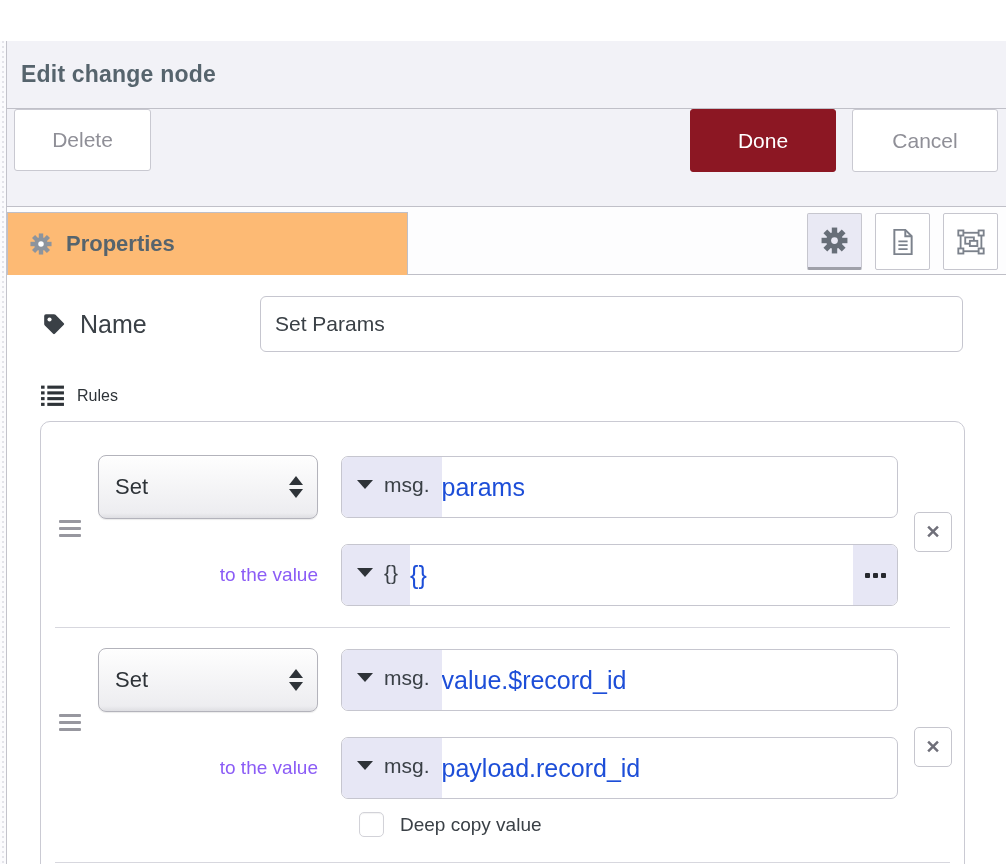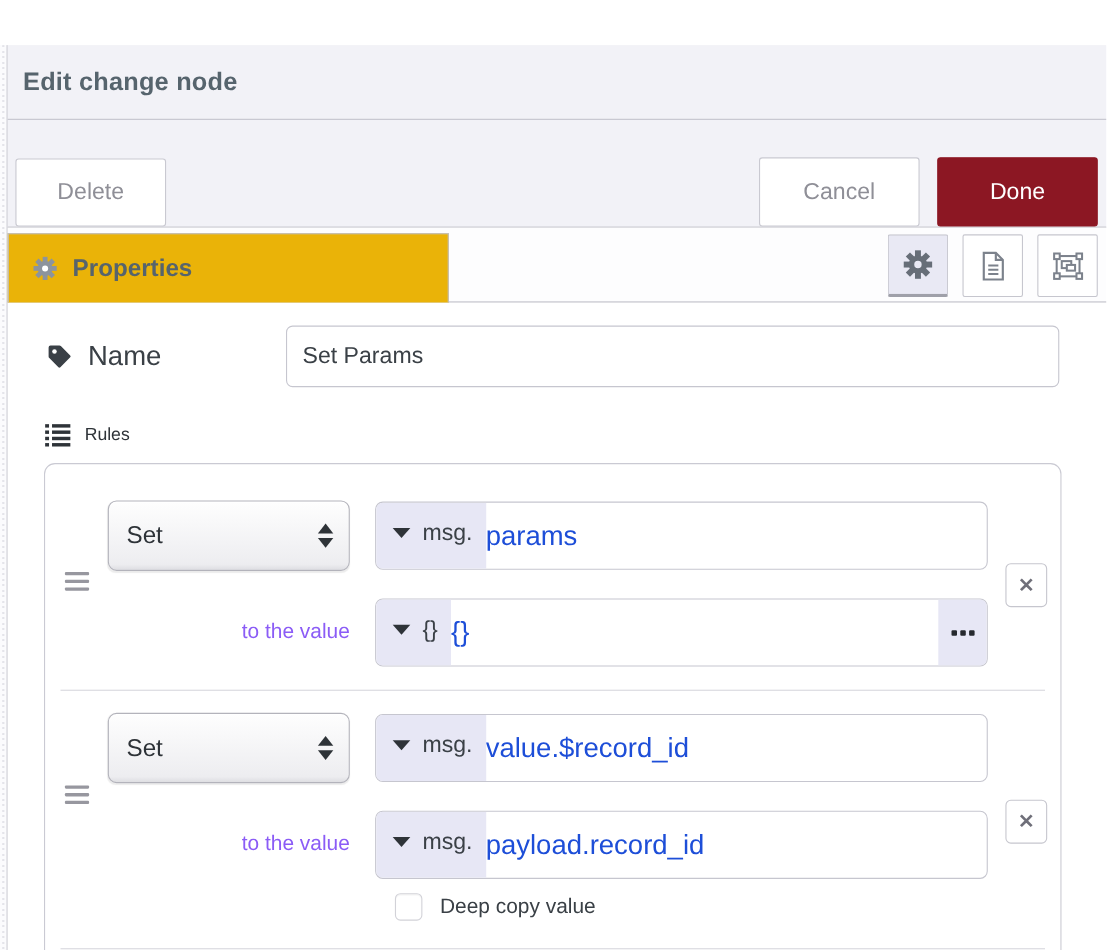--- a/index.html
+++ b/index.html
@@ -21,35 +21,35 @@
   
   .tray-header {
     height:68px; flex:none; background:#f2f2f7; border-bottom:1px solid #c0c0c8;
     display:flex; align-items:center; padding-left:14px;
   }
   .tray-title { font-size:23px; font-weight:bold; color:#56646d; letter-spacing:.2px; }
 
   
   .tray-toolbar {
     height:98px; flex:none; background:#f2f2f7; border-bottom:1px solid #c0c0c8;
-    display:flex; align-items:flex-end; justify-content:space-between; padding:0 8px 0 7px;
+    display:flex; align-items:flex-start; justify-content:space-between; padding:0 8px 0 7px;
   }
   .btn {
     font-family:"Liberation Sans", sans-serif; font-size:21px; border-radius:3px;
     cursor:pointer; background:#fff; border:1px solid #c9c9d1; color:#8f8f97;
   }
   .btn-delete { width:137px; height:62px; }
   .toolbar-right { display:flex; gap:16px; }
   .btn-cancel { width:146px; height:63px; }
   .btn-done { width:146px; height:63px; background:#8c1723; border:1px solid #8c1723; color:#fff; }
 
   
   .tabbar { height:68px; flex:none; background:#fdfdfe; border-bottom:1px solid #bfbfc7; position:relative; }
   .tab-active {
-    position:absolute; left:0; top:5px; width:401px; height:63px; background:#eab308;
+    position:absolute; left:0; top:5px; width:401px; height:63px; background:#fdba74;
     border:1px solid #bfbfc7; border-bottom:none; z-index:2;
     display:flex; align-items:center; gap:14px; padding-left:22px; cursor:pointer;
   }
   .tab-label { font-size:22px; font-weight:bold; color:#56646d; }
   .tab-buttons { position:absolute; right:8px; top:6px; display:flex; gap:13px; }
   .icon-btn {
     width:55px; height:57px; background:#fff; border:1px solid #c6c6ce; border-radius:2px;
     display:flex; align-items:center; justify-content:center; cursor:pointer; padding:0;
   }
   .icon-btn.active { background:#e9e9f4; border-bottom:3px solid #9fa0a9; }
@@ -139,22 +139,22 @@
   <div class="resize-strip"></div>
   <div class="main">
 
     <div class="tray-header">
       <span class="tray-title">Edit change node</span>
     </div>
 
     <div class="tray-toolbar">
       <button class="btn btn-delete">Delete</button>
       <div class="toolbar-right">
+        <button class="btn btn-done">Done</button>
         <button class="btn btn-cancel">Cancel</button>
-        <button class="btn btn-done">Done</button>
       </div>
     </div>
 
     <div class="tabbar">
       <div class="tab-active">
         <span>
           <svg width="22" height="22" viewBox="-12 -12 24 24">
             <g fill="#8d949d">
               <rect x="-2.4" y="-11.5" width="4.8" height="23"></rect>
               <rect x="-2.4" y="-11.5" width="4.8" height="23" transform="rotate(45)"></rect>

